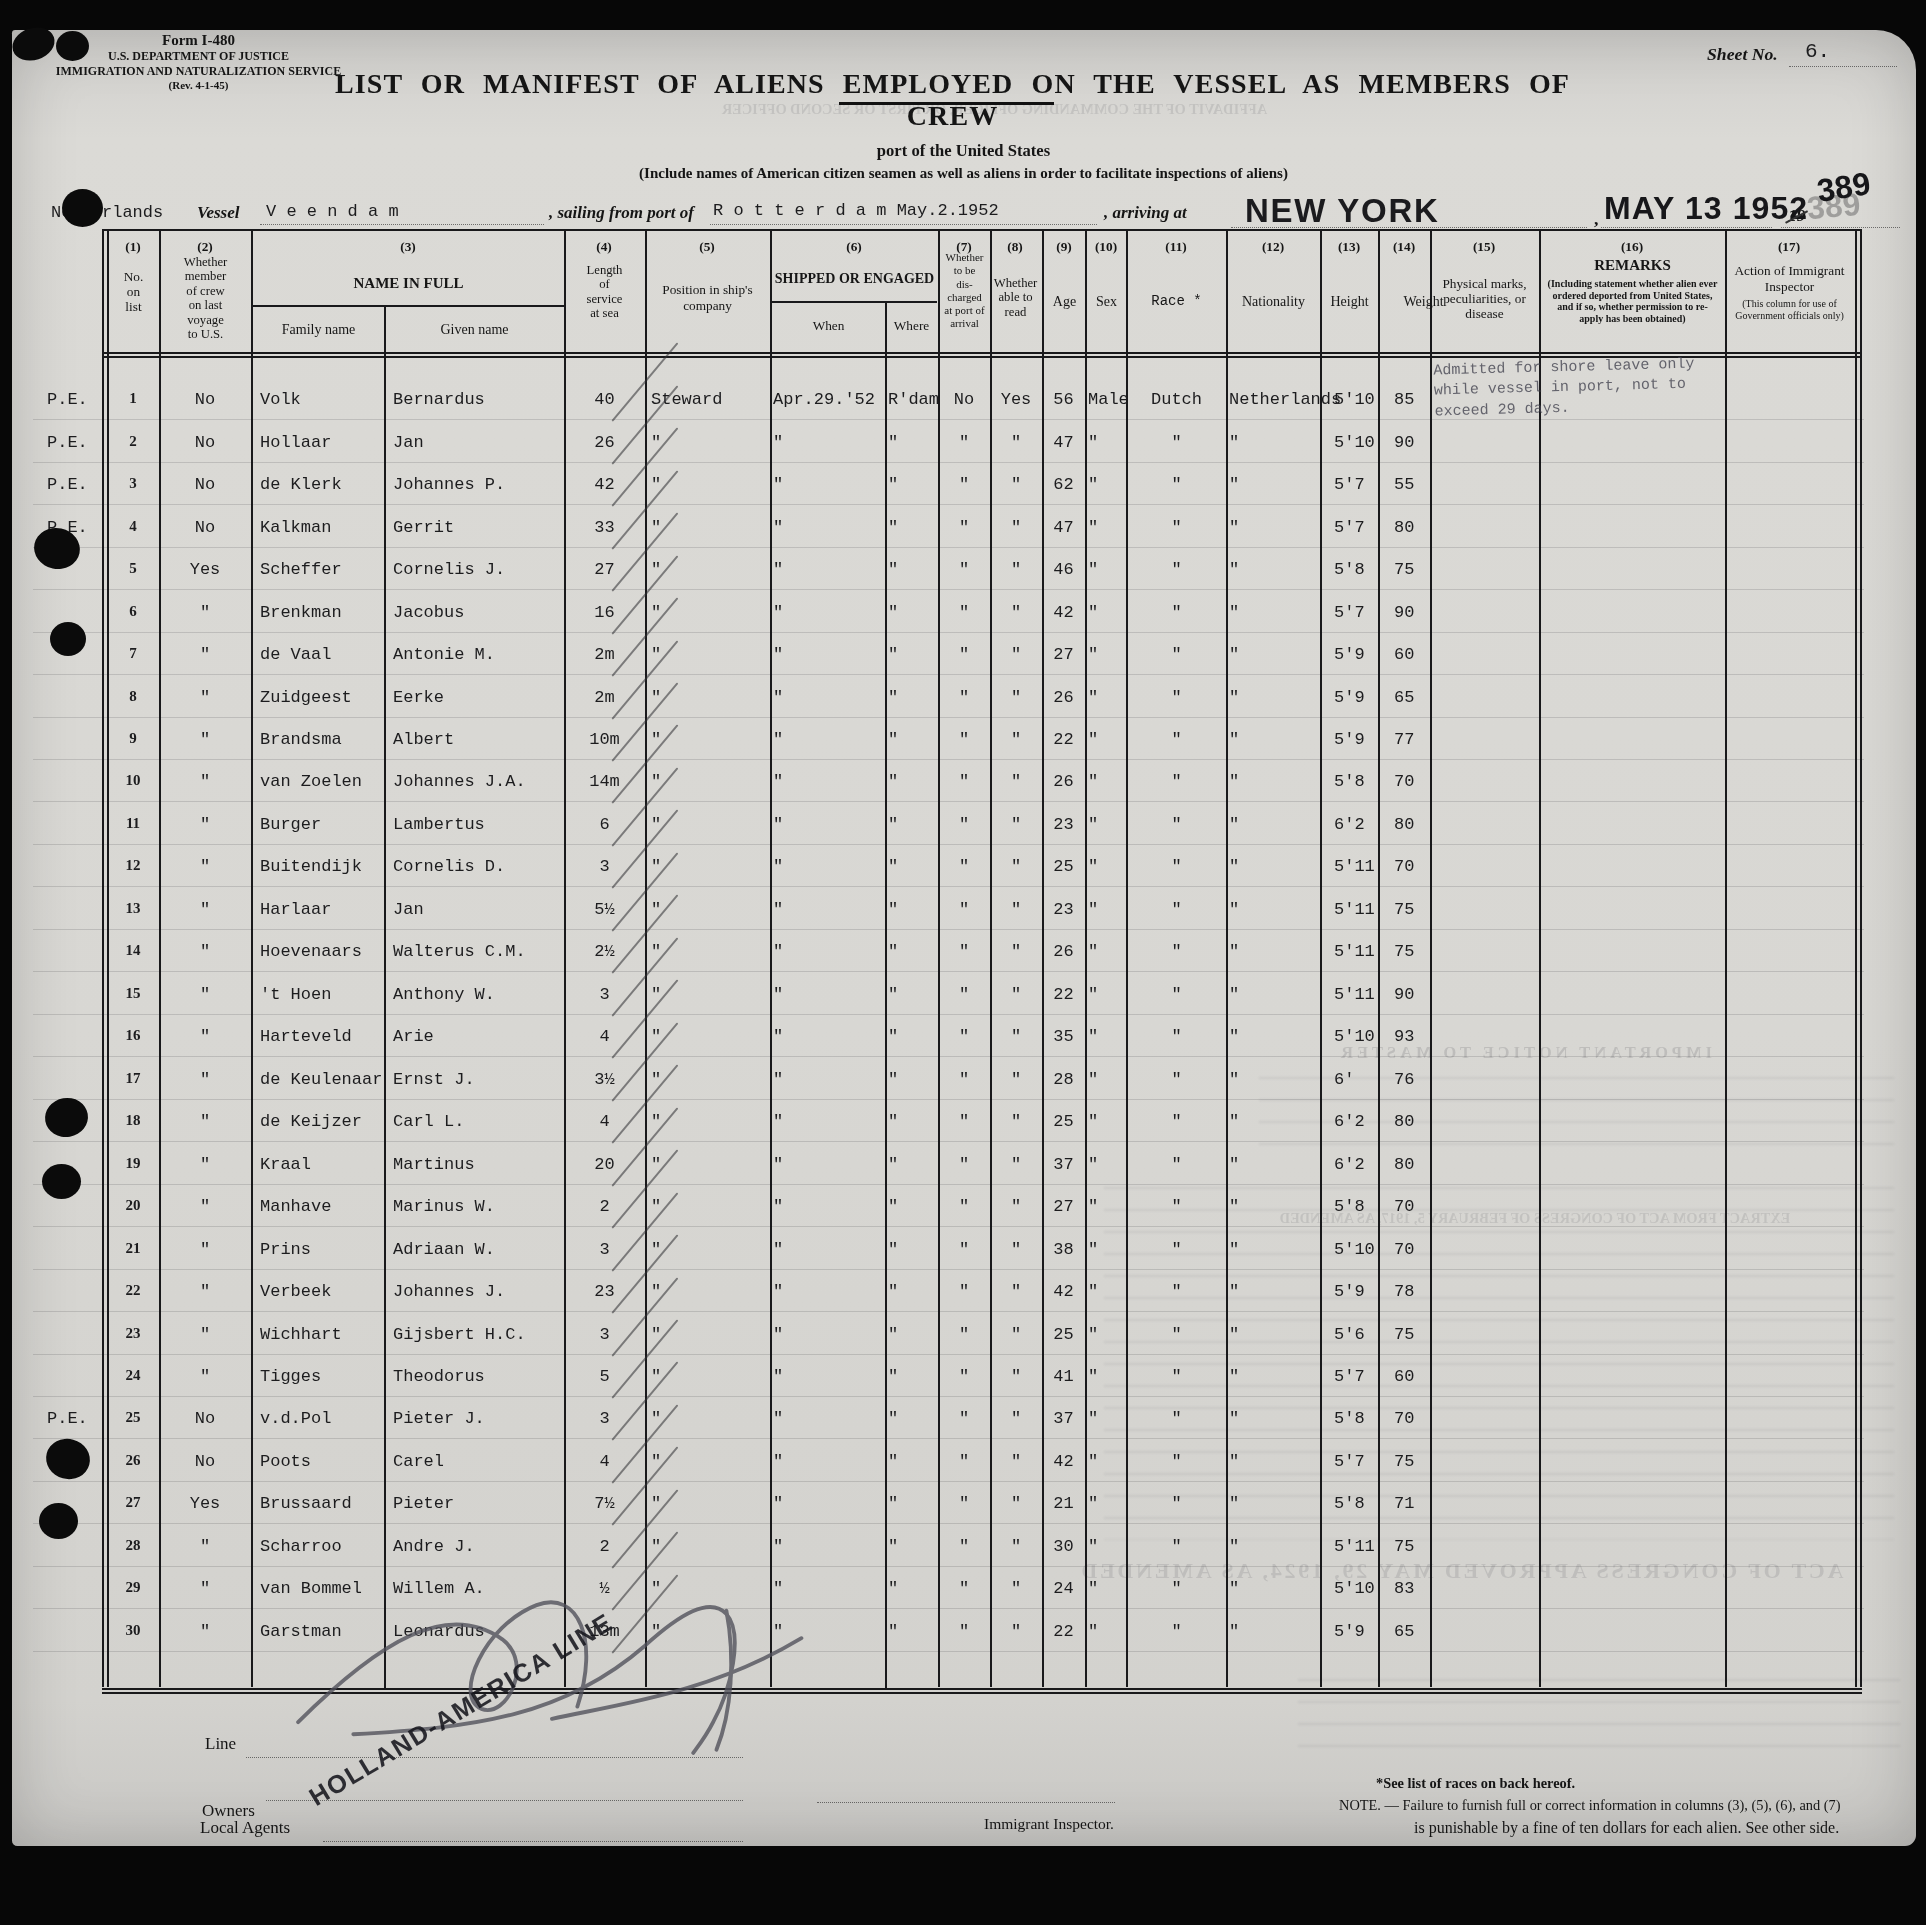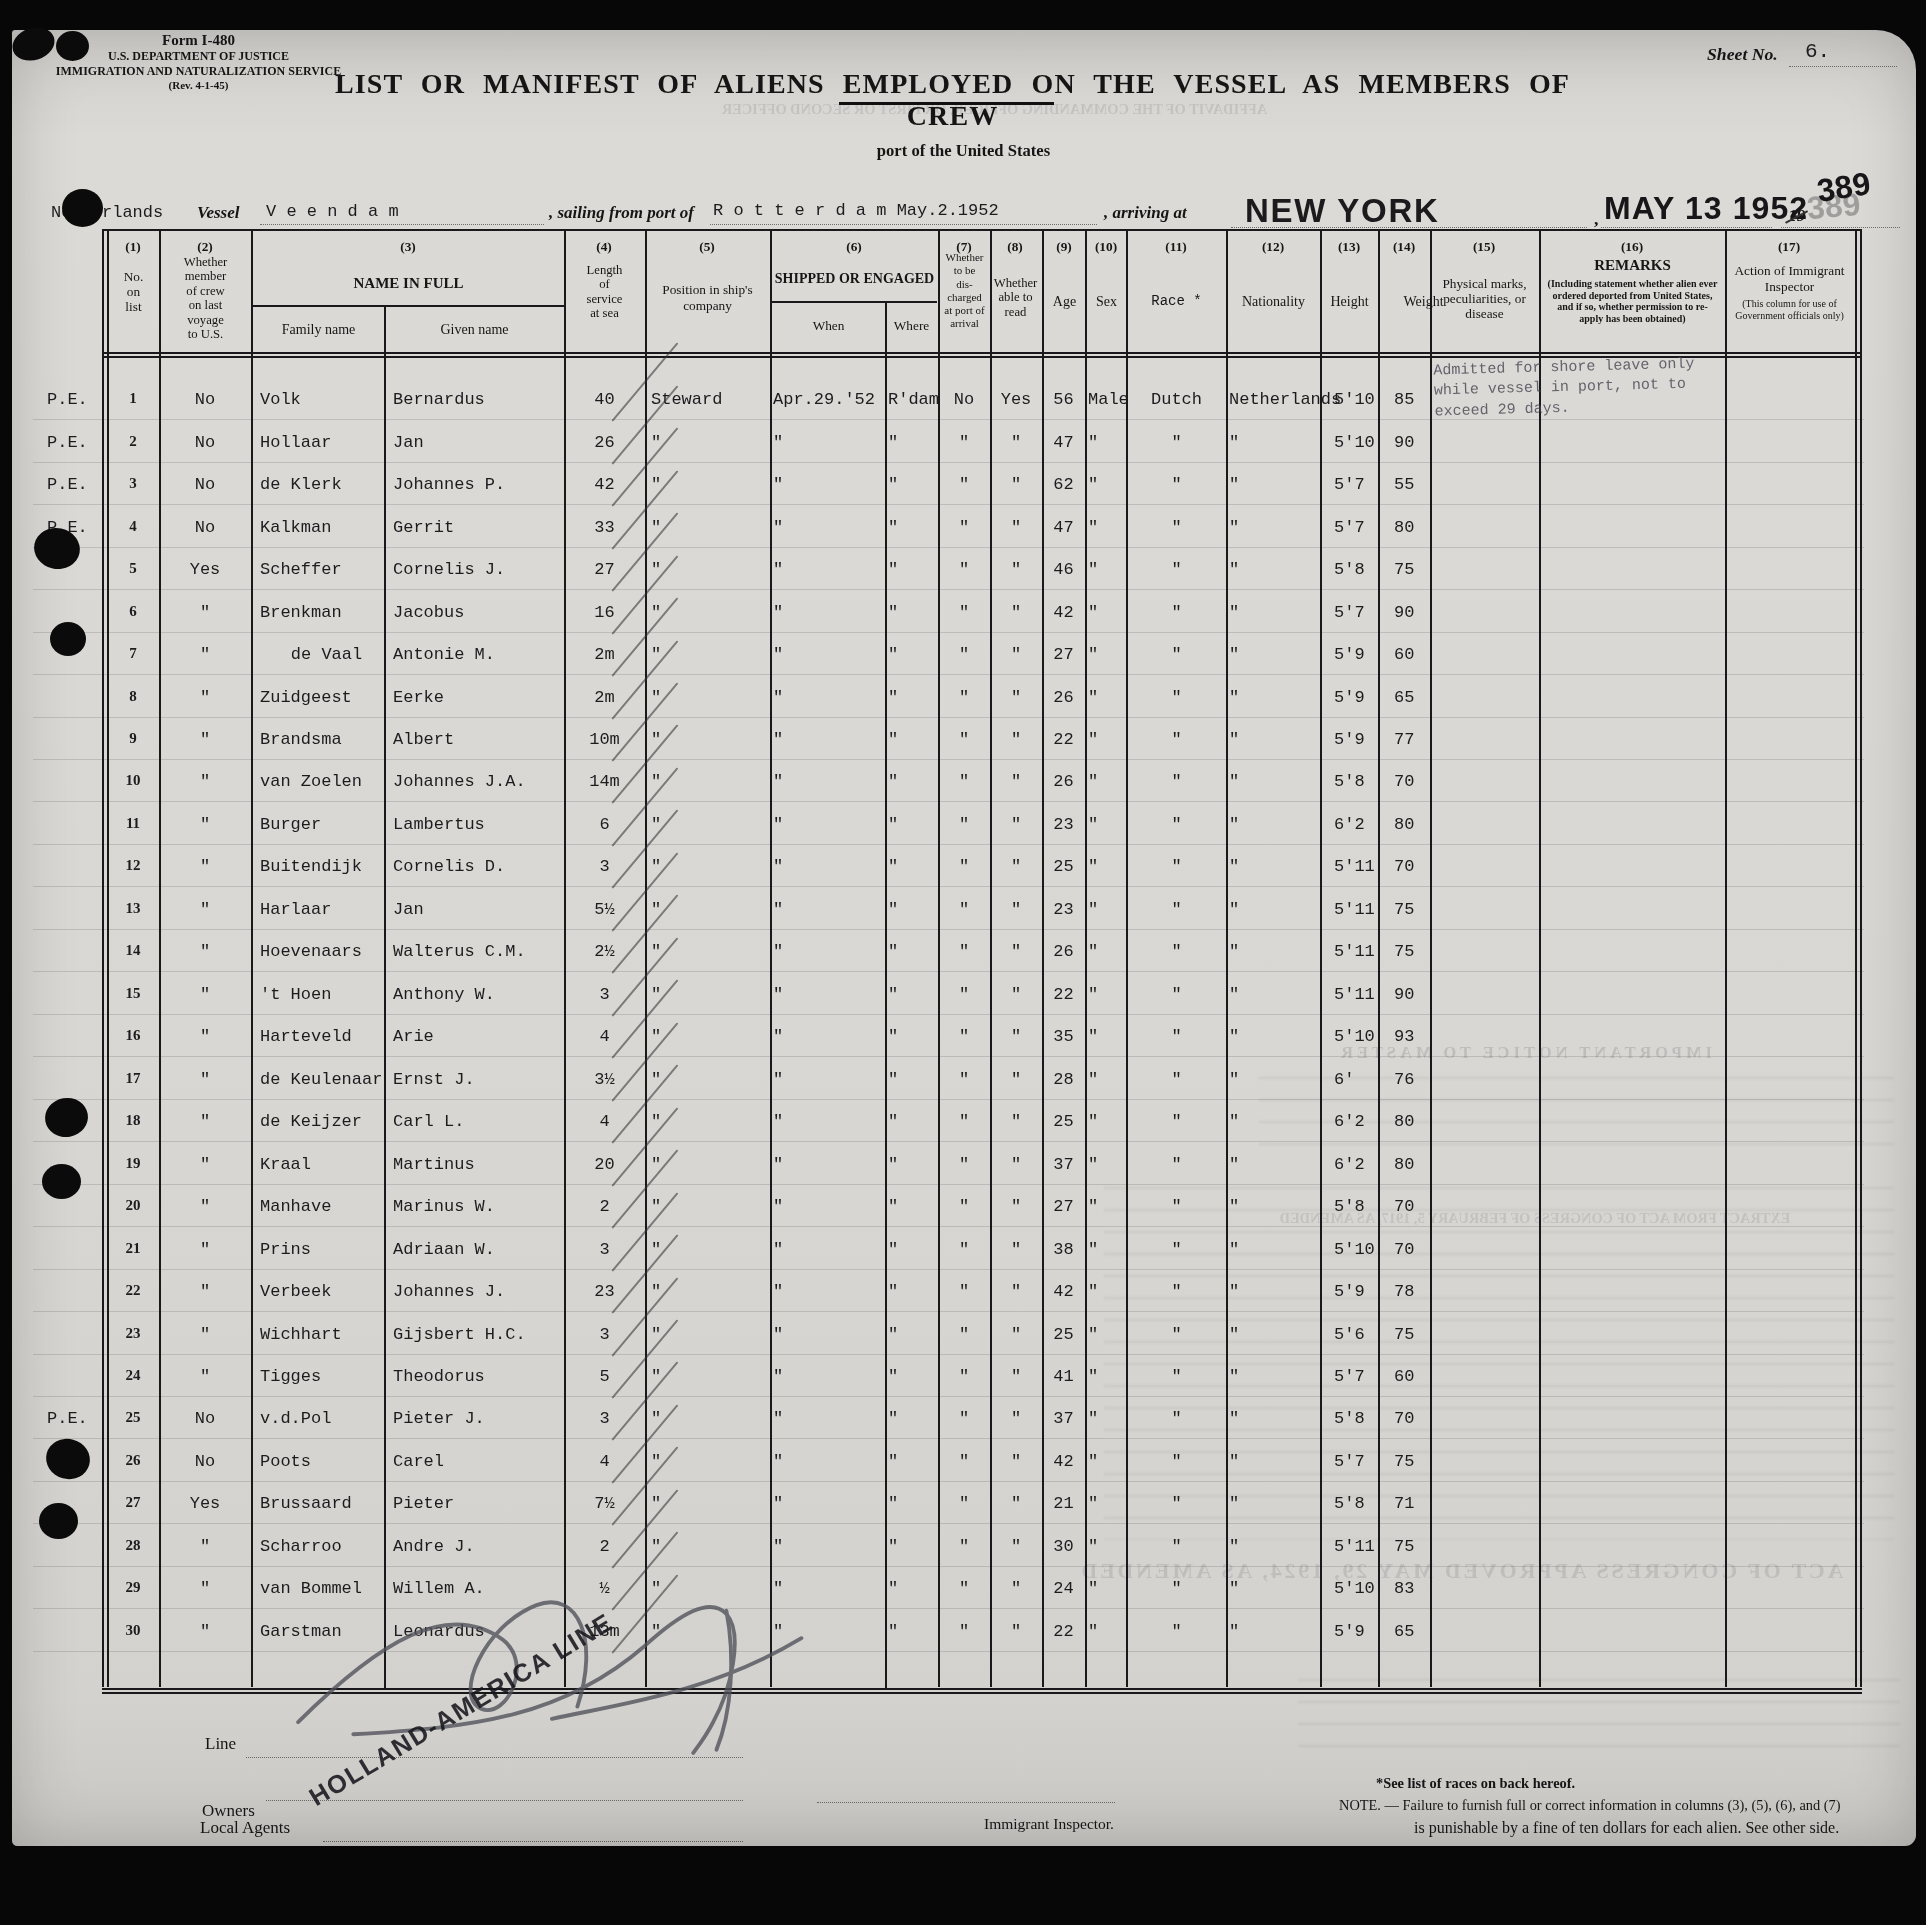--- a/index.html
+++ b/index.html
@@ -49,20 +49,21 @@
     <div class="serif b" style="font-size:11px;">(Rev. 4-1-45)</div>
   </div>
 
   <div class="serif b i abs" style="left:1707px;top:44px;font-size:17.7px;">Sheet No.</div>
   <div class="mono abs" style="left:1805px;top:40px;font-size:21px;">6.</div>
   <div class="dots" style="left:1789px;top:65px;width:108px;"></div>
 
   <div class="serif b abs ctr" style="left:290px;top:68px;width:1325px;font-size:28px;letter-spacing:1.1px;word-spacing:10px;">LIST OR MANIFEST OF ALIENS EMPLOYED ON THE VESSEL AS MEMBERS OF CREW</div>
   <div class="abs" style="left:839px;top:102px;width:215px;height:3.3px;background:#111;"></div>
   <div class="serif b abs ctr" style="left:218px;top:141px;width:1491px;font-size:16.6px;">port of the United States</div>
+  <div class="serif b abs ctr" style="left:218px;top:165px;width:1491px;font-size:15px;">(Include names of American citizen seamen as well as aliens in order to facilitate inspections of aliens)</div>
 
   <div class="mono abs" style="left:51px;top:203px;font-size:17px;">Netherlands</div>
   <div class="serif b i abs" style="left:197px;top:203px;font-size:17px;">Vessel</div>
   <div class="mono abs" style="left:266px;top:202px;font-size:17px;">V e e n d a m</div>
   <div class="dots" style="left:260px;top:223px;width:284px;"></div>
   <div class="serif b i abs" style="left:549px;top:203px;font-size:17px;">, sailing from port of</div>
   <div class="mono abs" style="left:713px;top:201px;font-size:17px;">R o t t e r d a m  May.2.1952</div>
   <div class="dots" style="left:710px;top:223px;width:387px;"></div>
   <div class="serif b i abs" style="left:1104px;top:203px;font-size:17px;">, arriving at</div>
   <div class="abs sans" style="left:1245px;top:192px;font-size:33px;font-weight:600;letter-spacing:1.7px;color:#1b1b1e;">NEW YORK</div>
@@ -316,21 +317,21 @@
         <div class="cell" style="left: 1229px; width: 97px; text-align: left;">"</div>
         <div class="cell" style="left: 1334px; width: 50px; text-align: left;">5'7</div>
         <div class="cell" style="left: 1394px; width: 39px; text-align: left;">90</div>
         <div class="slash"></div>
         <div class="rowline" style="top: 41px;"></div>
       </div>
       <div class="crew-row" style="top: 633px;">
         <div class="cell" style="left: 47px; width: 55px; text-align: left;"></div>
         <div class="cell" style="left: 107px; width: 52px; text-align: center; font-family: &quot;Liberation Serif&quot;, serif; font-weight: bold; font-size: 15px;">7</div>
         <div class="cell" style="left: 159px; width: 92px; text-align: center;">"</div>
-        <div class="cell" style="left: 260px; width: 133px; text-align: center;">de Vaal</div>
+        <div class="cell" style="left: 260px; width: 133px; text-align: left;">de Vaal</div>
         <div class="cell" style="left: 393px; width: 171px; text-align: left;">Antonie M.</div>
         <div class="cell" style="left: 564px; width: 81px; text-align: center;">2m</div>
         <div class="cell" style="left: 651px; width: 119px; text-align: left;">"</div>
         <div class="cell" style="left: 773px; width: 110px; text-align: left;">"</div>
         <div class="cell" style="left: 888px; width: 49px; text-align: left;">"</div>
         <div class="cell" style="left: 938px; width: 52px; text-align: center;">"</div>
         <div class="cell" style="left: 990px; width: 52px; text-align: center;">"</div>
         <div class="cell" style="left: 1042px; width: 43px; text-align: center;">27</div>
         <div class="cell" style="left: 1088px; width: 50px; text-align: left;">"</div>
         <div class="cell" style="left: 1126px; width: 101px; text-align: center;">"</div>

